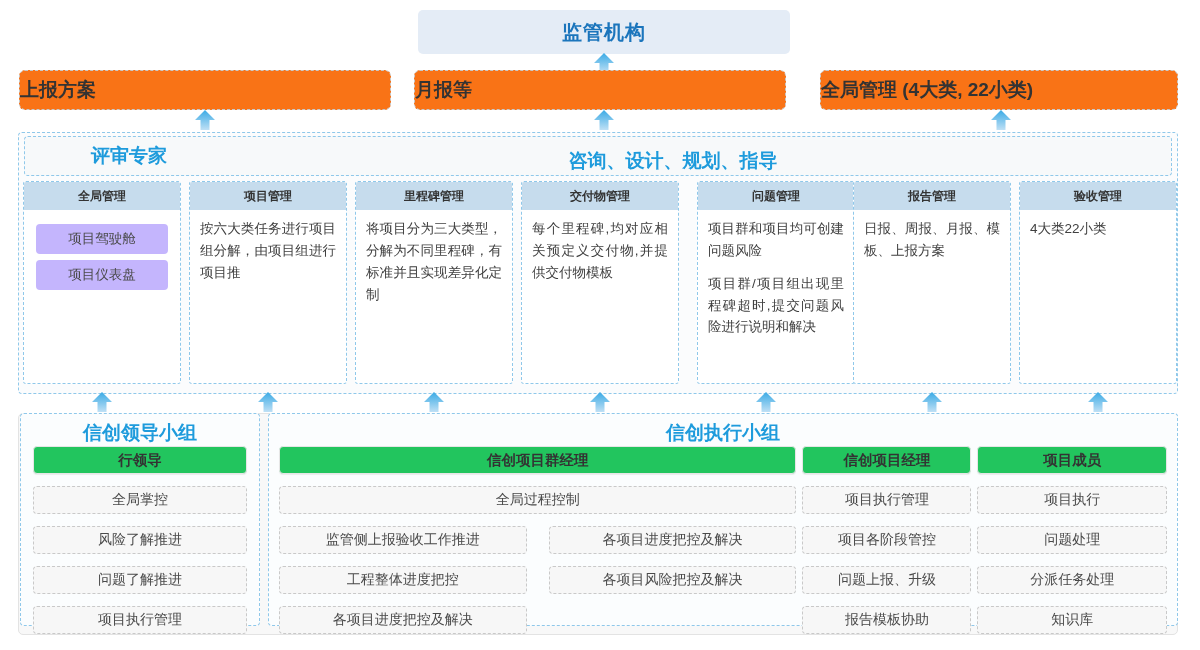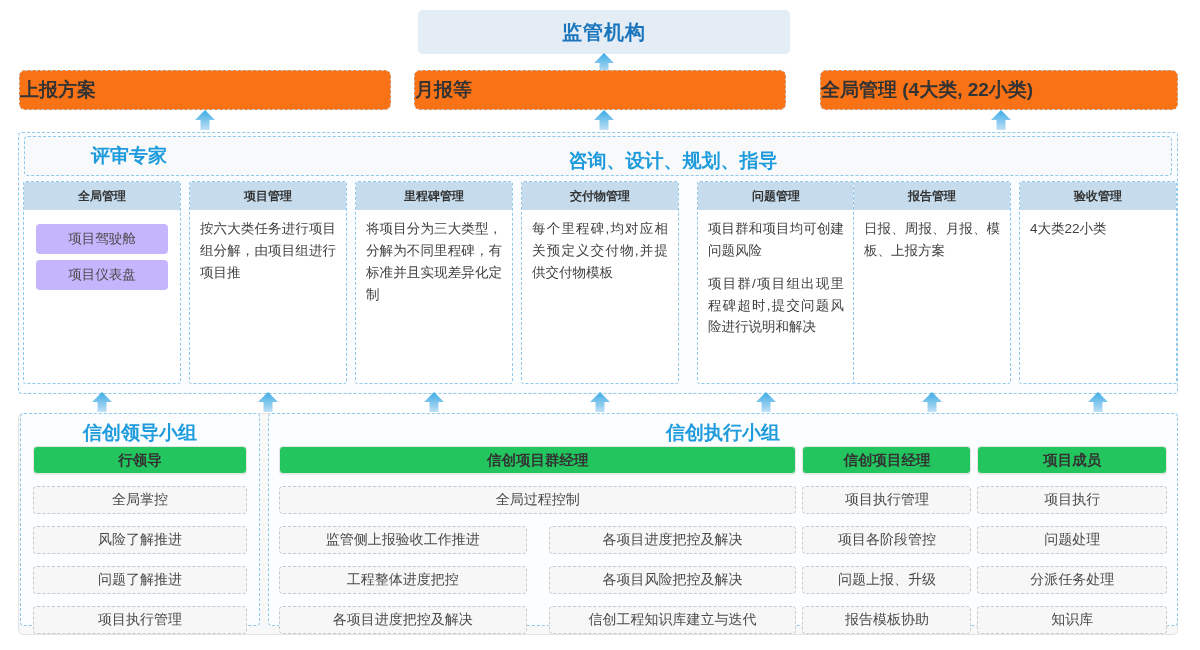--- a/index.html
+++ b/index.html
@@ -288,21 +288,20 @@
         <div class="pchip">全局过程控制</div>
         <div style="display:flex;gap:22px;font-family:Liberation Mono, monospace;">
           <div style="flex:1;">
             <div class="pchip">监管侧上报验收工作推进</div>
             <div class="pchip">工程整体进度把控</div>
             <div class="pchip">各项目进度把控及解决</div>
           </div>
           <div style="flex:1;">
             <div class="pchip">各项目进度把控及解决</div>
             <div class="pchip">各项目风险把控及解决</div>
-            <div class="pchip">信创工程知识库建立与迭代</div>
           </div>
         </div>
       </div>
 
       <div style="width:170px;">
         <div class="pcol-head">信创项目经理</div>
         <div class="pchip">项目执行管理</div>
         <div class="pchip">项目各阶段管控</div>
         <div class="pchip">问题上报、升级</div>
         <div class="pchip">报告模板协助</div>

